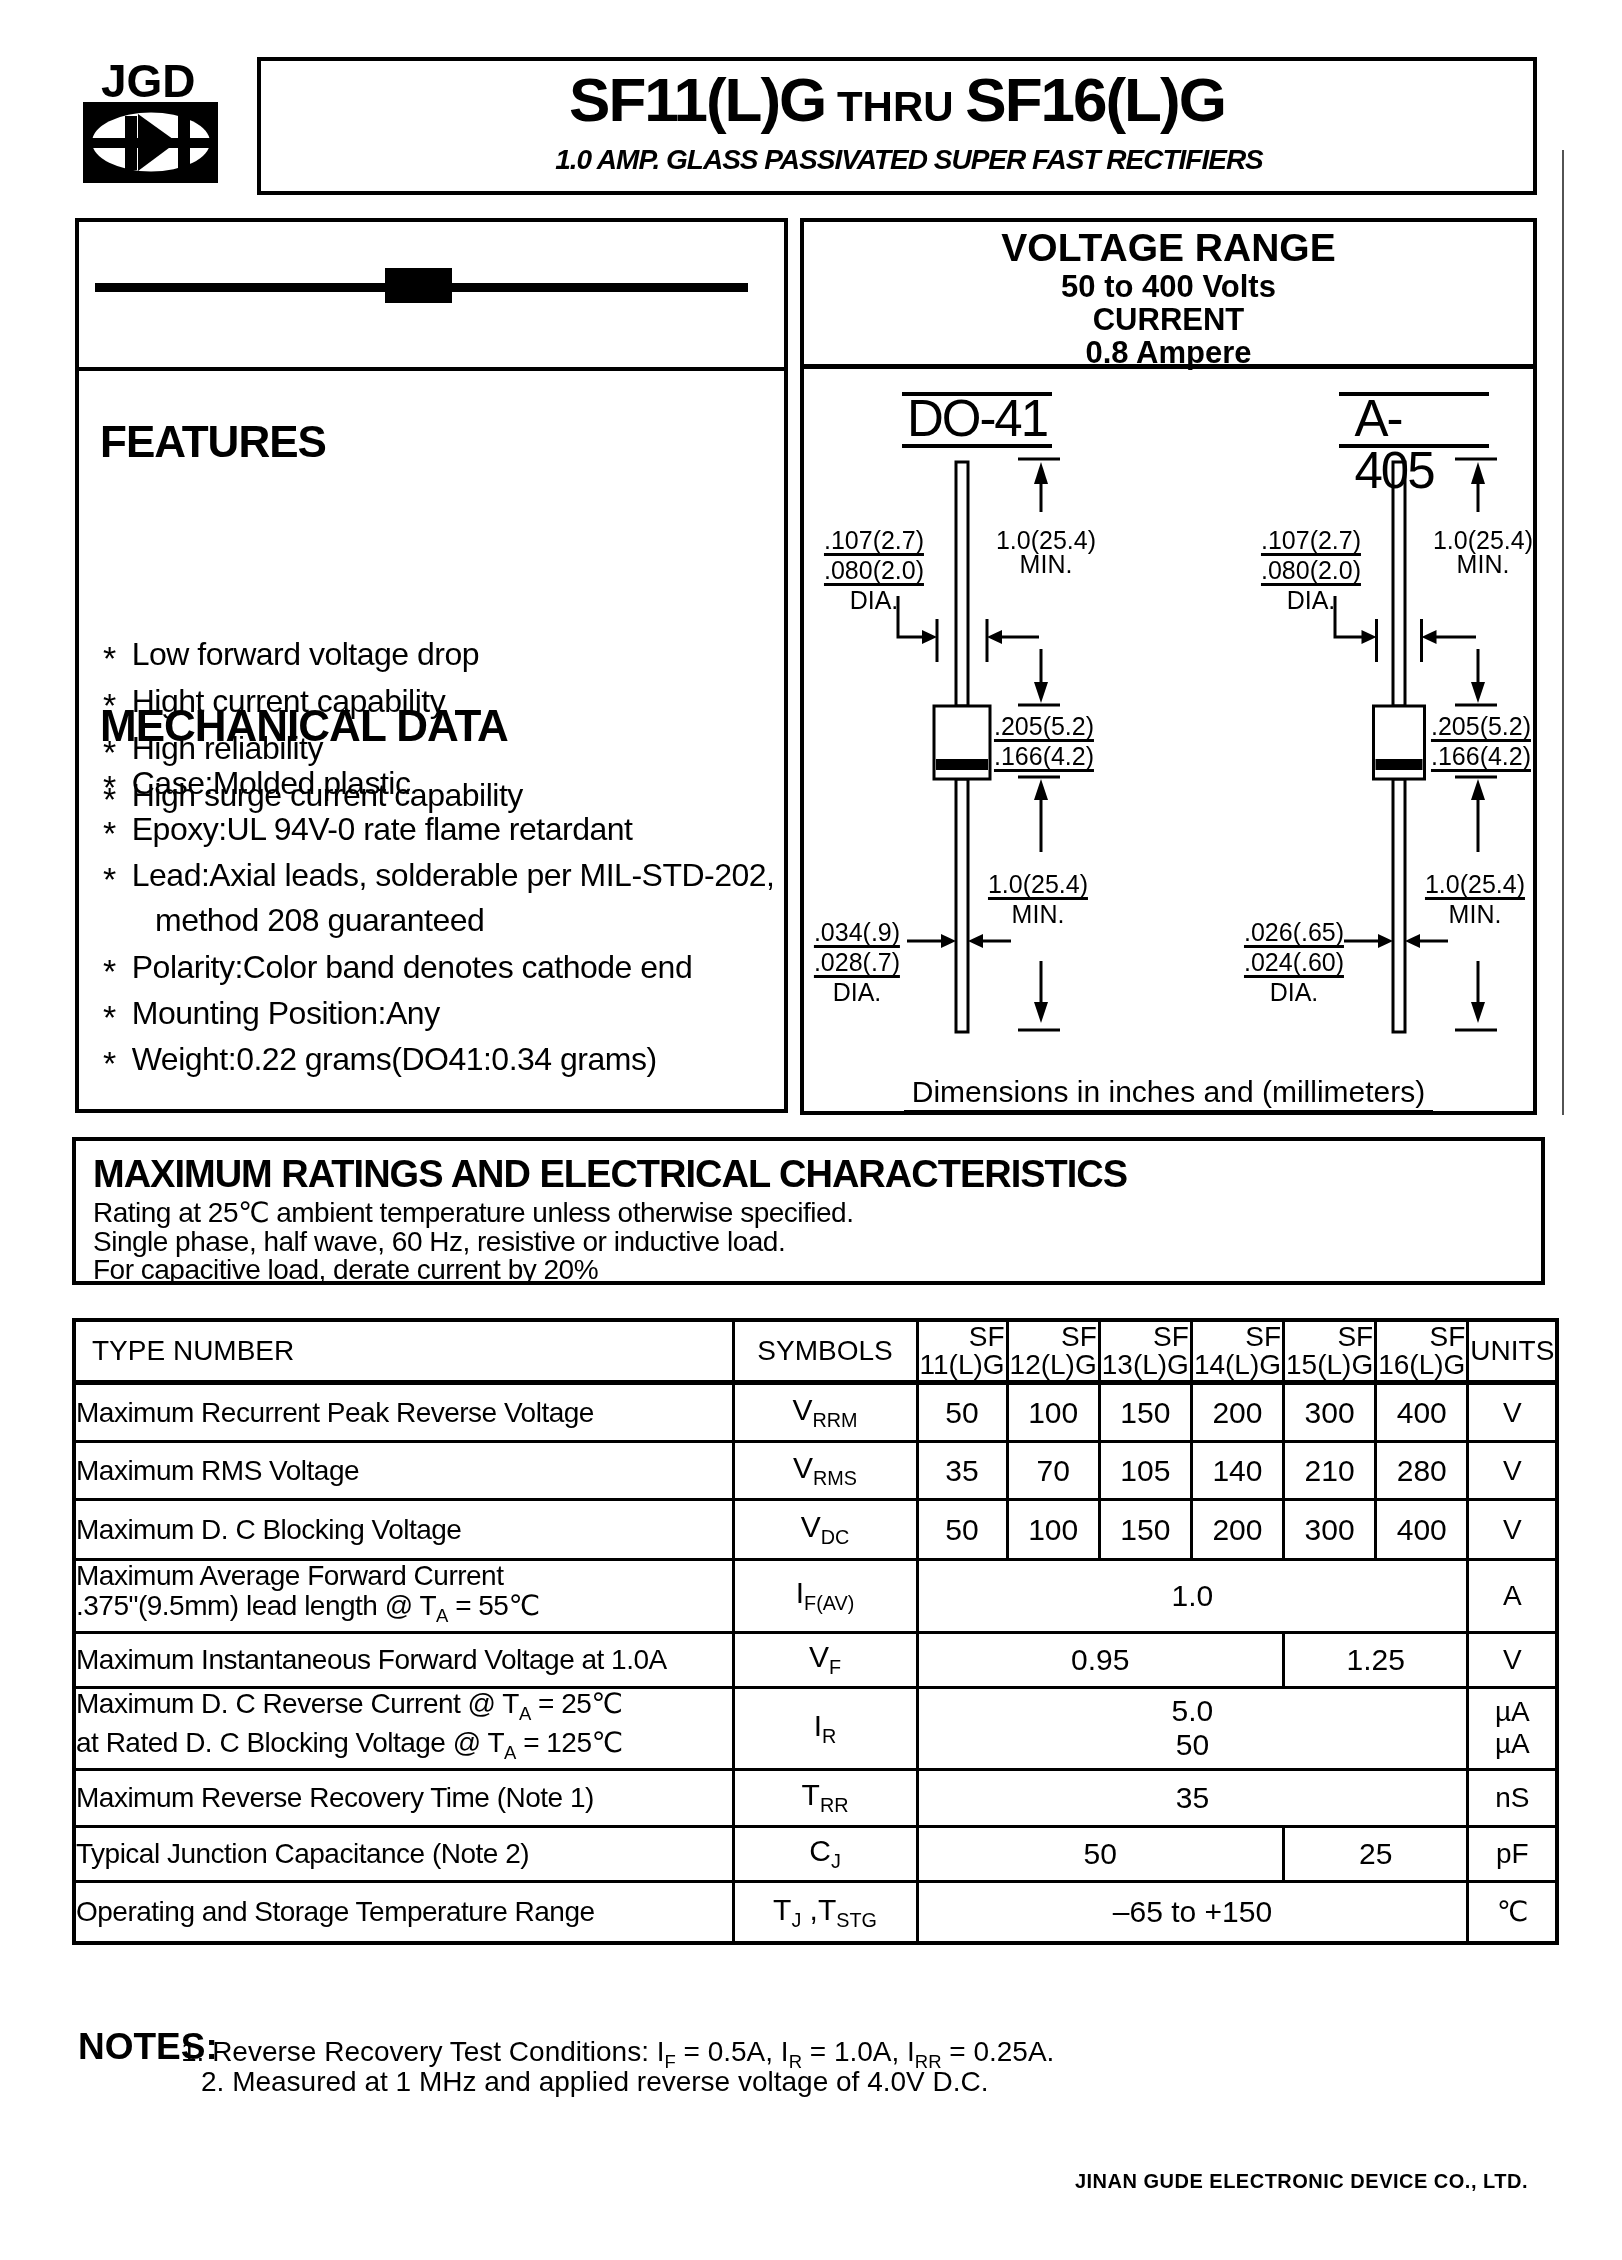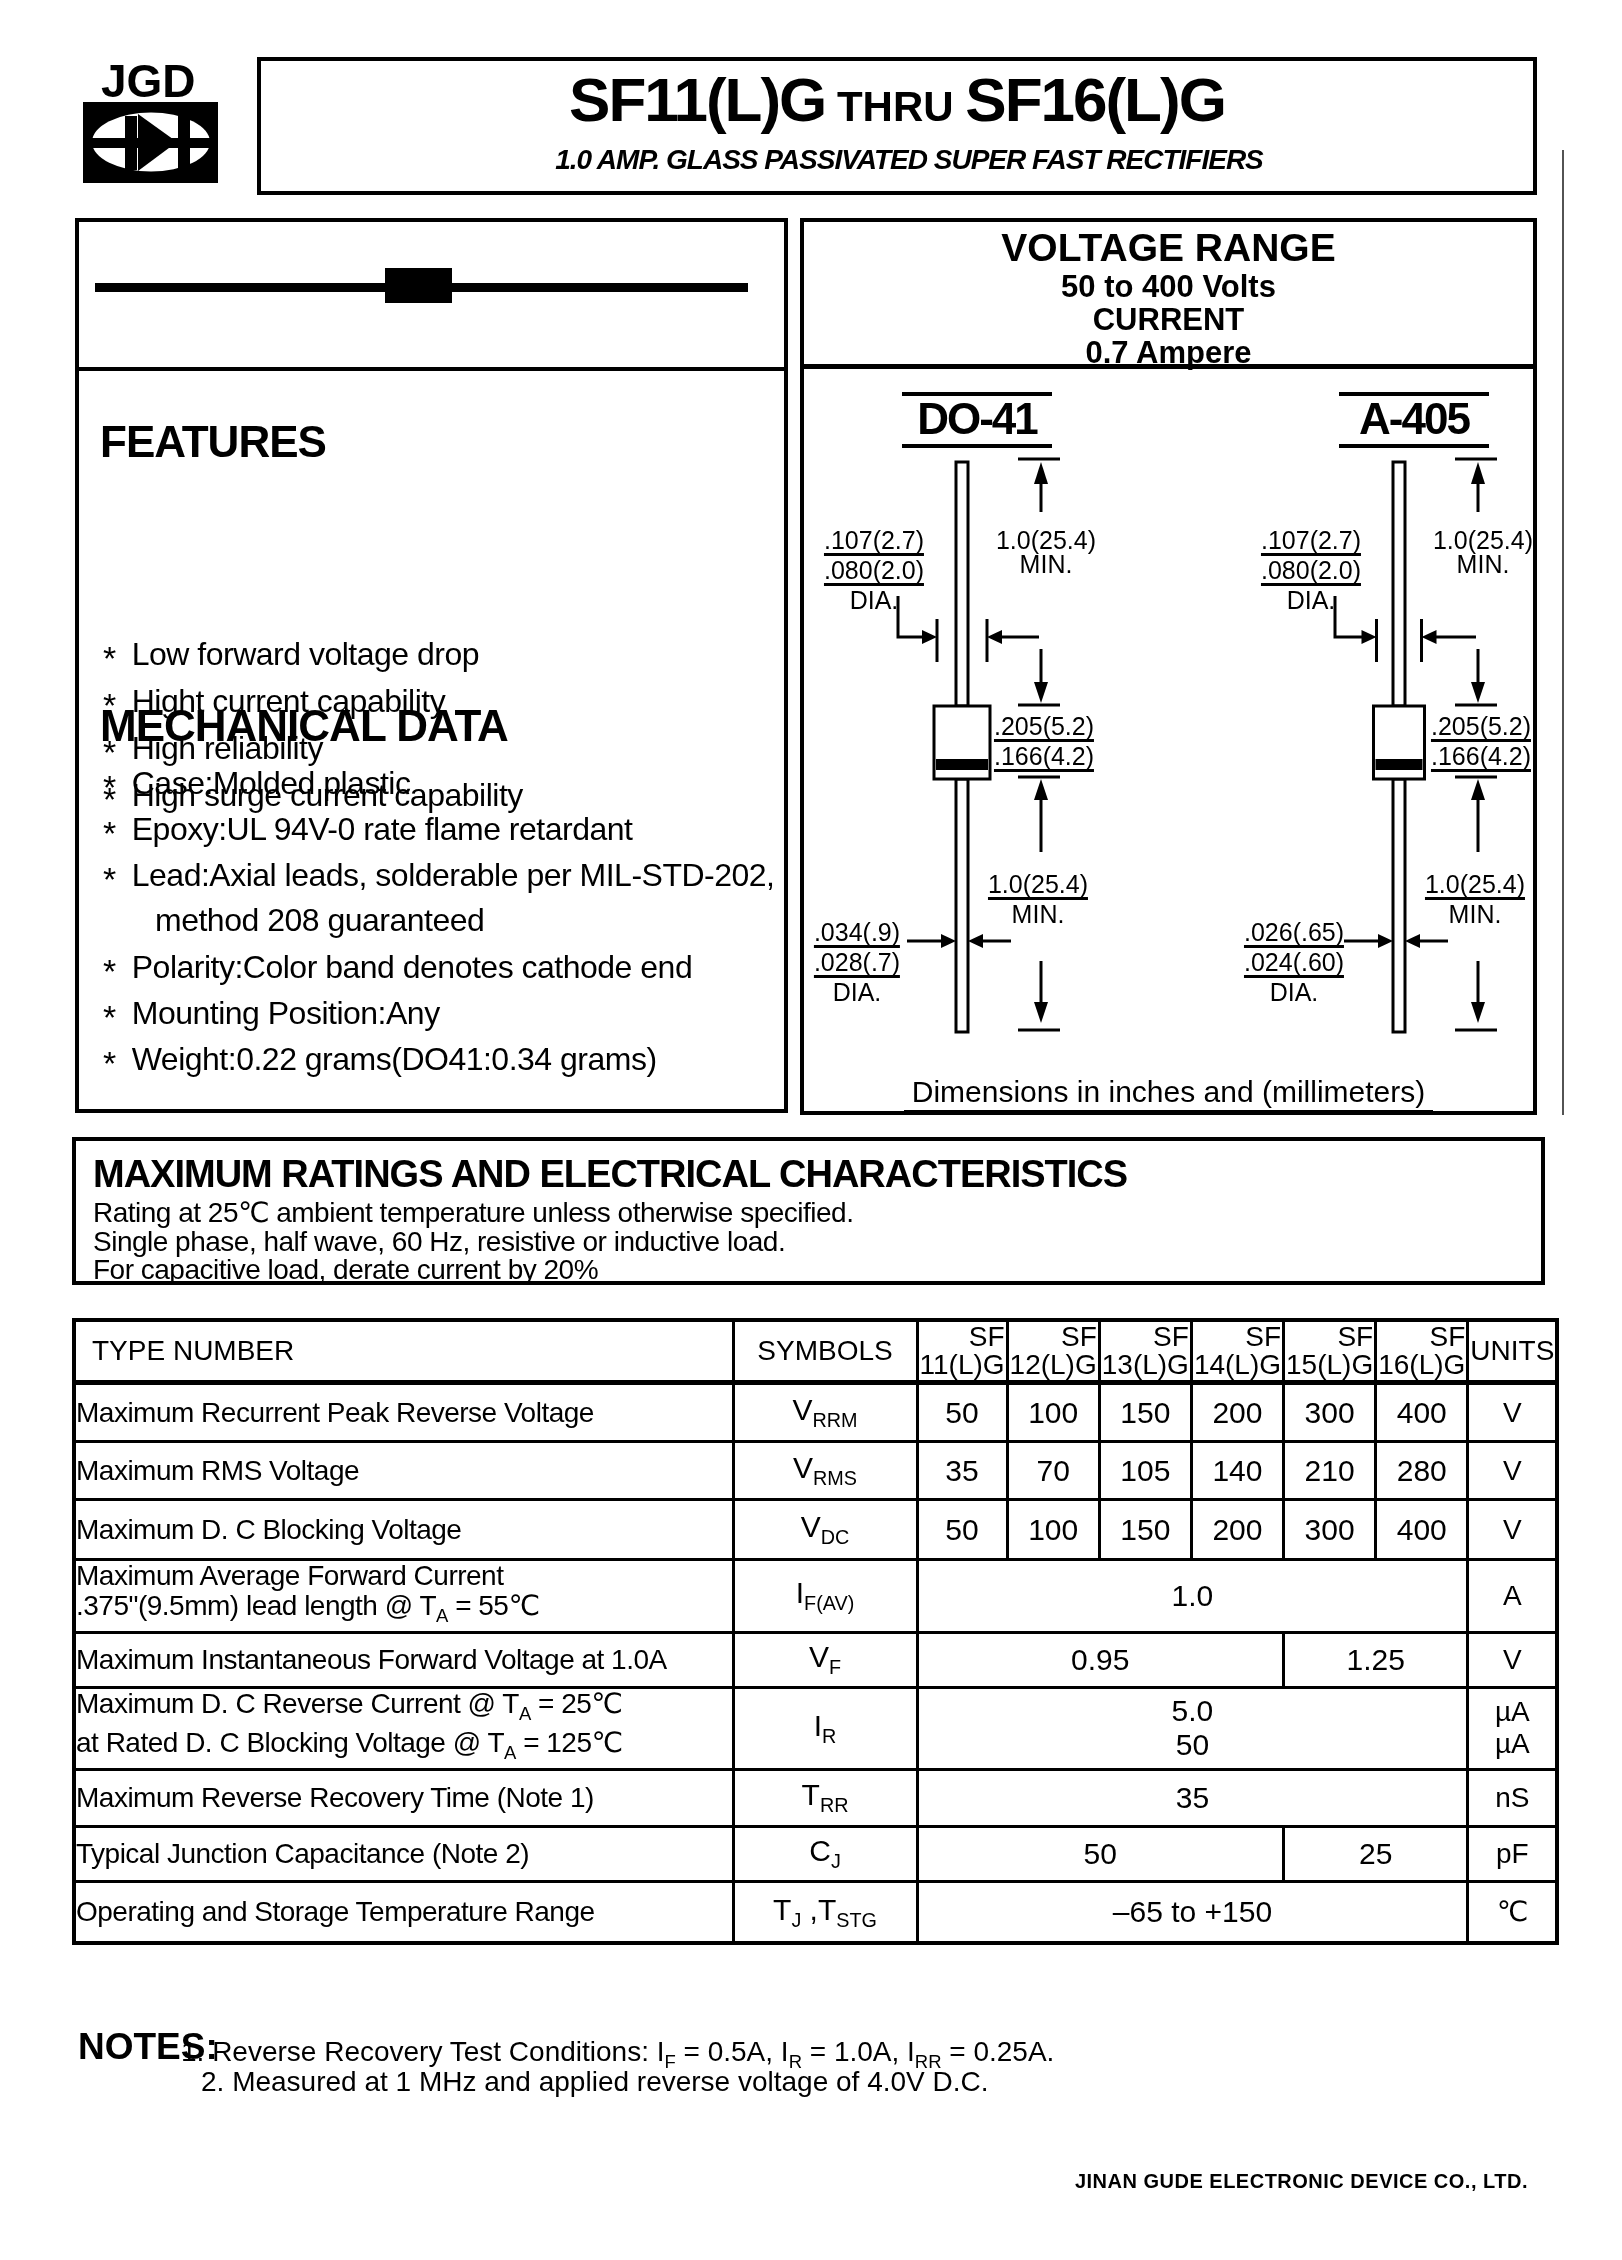--- a/index.html
+++ b/index.html
@@ -21,21 +21,21 @@
   #mech-h{left:21px;top:332px;}
   .li{position:absolute;font-size:32px;line-height:34px;letter-spacing:-0.5px;white-space:nowrap;}
   .li .bl{display:inline-block;transform:translateY(5px);margin-right:16px;font-size:34px;}
   #pkg-box{left:800px;top:218px;width:737px;height:897px;}
   #vr{top:4px;width:100%;text-align:center;}
   #vr-h{font-size:39px;font-weight:bold;line-height:44px;letter-spacing:0px;}
   .vr-l{font-size:31px;font-weight:bold;line-height:33px;}
   #vr-div{top:142px;left:-4px;width:737px;height:5px;background:#000;}
   #drawarea{left:0;top:0;width:729px;height:889px;}
   #pkg-svg{position:absolute;left:0;top:0;}
-  .pkgname{position:absolute;transform:translateX(-50%);font-size:44px;font-weight:bold;line-height:52px;letter-spacing:-2px;}
+  .pkgname{position:absolute;transform:translateX(-50%);font-size:51px;font-weight:normal;line-height:52px;letter-spacing:-2px;}
   .dim{position:absolute;transform:translateX(-50%);text-align:center;font-size:25px;line-height:24px;white-space:nowrap;}
   .dim .u{border-bottom:3px solid #000;padding-bottom:1px;margin-bottom:2px;}
   #pkg-caption{bottom:2px;width:100%;text-align:center;font-size:30px;margin-top:40px;}
   #pkg-caption span{border-bottom:3px solid #000;padding:0 8px 2px 8px;}
   #ratings-box{left:72px;top:1137px;width:1473px;height:148px;}
   #ratings-h{left:17px;top:12px;font-size:38px;font-weight:bold;line-height:42px;letter-spacing:-1px;}
   .ratings-l{position:absolute;left:17px;font-size:28px;line-height:28px;letter-spacing:-0.5px;}
   #ratings-table{position:absolute;left:72px;top:1318px;border-collapse:collapse;table-layout:fixed;}
   #ratings-table,#ratings-table td,#ratings-table th{border:3px solid #000;}
   #ratings-table{border-width:4px;}
@@ -100,21 +100,21 @@
         <div class="li" style="left: 24px; top: 624px;"><span class="bl">*</span><span>Mounting Position:Any</span></div>
         <div class="li" style="left: 24px; top: 670px;"><span class="bl">*</span><span>Weight:0.22 grams(DO41:0.34 grams)</span></div>
       </div>
   </div>
 
   <div class="box" id="pkg-box">
     <div class="abs" id="vr">
       <div id="vr-h">VOLTAGE RANGE</div>
       <div class="vr-l">50 to  400  Volts</div>
       <div class="vr-l">CURRENT</div>
-      <div class="vr-l">0.7  Ampere</div>
+      <div class="vr-l">0.8  Ampere</div>
     </div>
     <div class="abs" id="vr-div"></div>
     <div class="abs" id="drawarea">
       <svg id="pkg-svg" width="729" height="889" viewBox="0 0 729 889">
           <line x1="98" y1="172" x2="248" y2="172" stroke="#000" stroke-width="4"></line>
           <line x1="98" y1="224" x2="248" y2="224" stroke="#000" stroke-width="4"></line>
           <rect x="152" y="240" width="12" height="244" fill="#fff" stroke="#000" stroke-width="3"></rect>
           <rect x="152" y="557" width="12" height="253" fill="#fff" stroke="#000" stroke-width="3"></rect>
           <rect x="130" y="484" width="56" height="73" fill="#fff" stroke="#000" stroke-width="3"></rect>
           <rect x="132" y="537" width="52" height="11" fill="#000" stroke="none" stroke-width="0"></rect>

